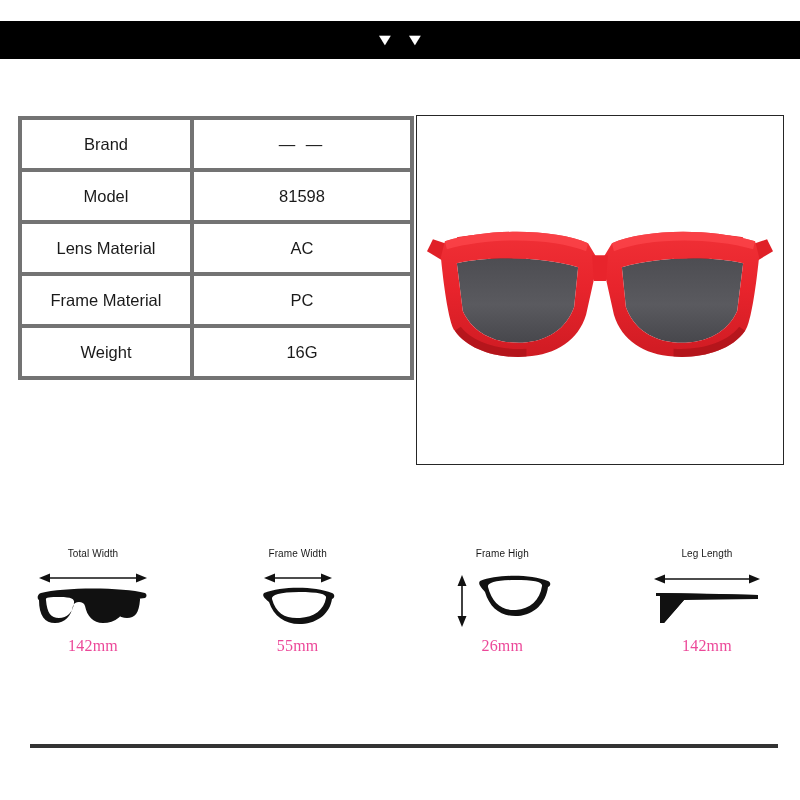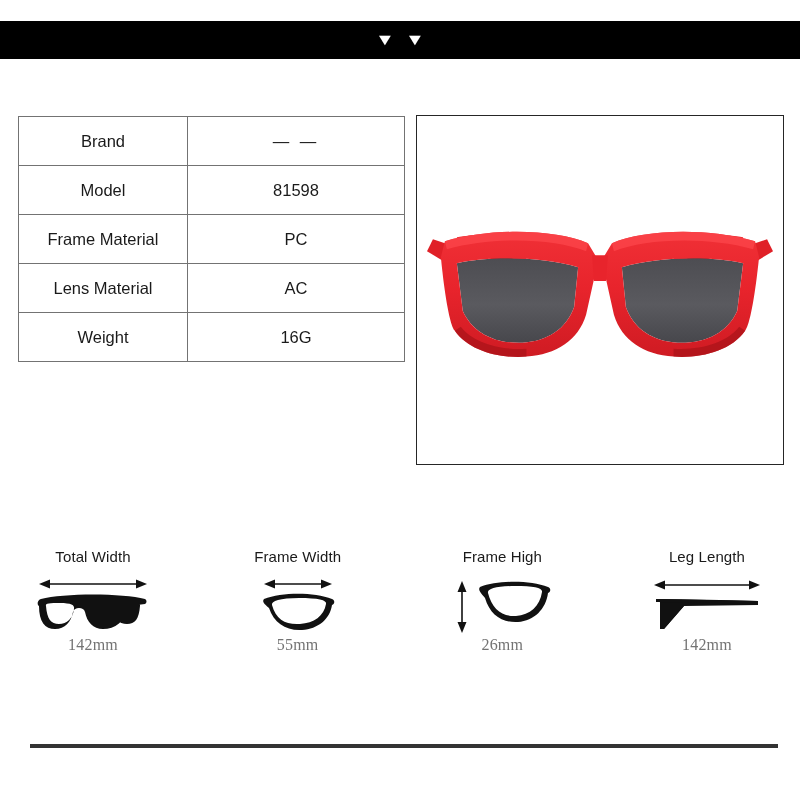--- a/index.html
+++ b/index.html
@@ -49,21 +49,21 @@
   
   .spec-table {
     position: absolute;
     left: 18px;
     top: 116px;
     width: 370px;
     border-collapse: collapse;
     table-layout: fixed;
   }
   .spec-table td {
-    border: 1px solid #737373;
+    border: 4px solid #737373;
     height: 48px;
     text-align: center;
     vertical-align: middle;
     font-size: 16.5px;
     color: #1a1a1a;
     font-weight: 400;
     padding: 0 4px;
   }
   .spec-table td.spec-label {
     width: 160px;
@@ -106,39 +106,40 @@
     justify-content: space-between;
     align-items: flex-start;
   }
   .measure-item {
     width: 150px;
     display: flex;
     flex-direction: column;
     align-items: center;
   }
   .measure-label {
-    font-size: 15px;
+    font-size: 10px;
     color: #1a1a1a;
     font-weight: 400;
     letter-spacing: 0.1px;
     white-space: nowrap;
     margin-bottom: 9px;
     text-align: center;
   }
   .measure-icon {
     height: 62px;
     display: flex;
     align-items: center;
     justify-content: center;
   }
   .measure-icon svg { display: block; }
   .measure-value {
+    margin-top: 7px;
     font-family: "Liberation Serif", serif;
     font-size: 16px;
-    color: #737373;
+    color: #ec4899;
     letter-spacing: 0.2px;
     white-space: nowrap;
   }
 
   
   .bottom-rule {
     position: absolute;
     left: 30px;
     top: 744px;
     width: 748px;
@@ -158,26 +159,26 @@
   <tbody>
     <tr>
       <td class="spec-label">Brand</td>
       <td class="spec-value"><span class="dash-value">— —</span></td>
     </tr>
     <tr>
       <td class="spec-label">Model</td>
       <td class="spec-value">81598</td>
     </tr>
     <tr>
+      <td class="spec-label">Lens Material</td>
+      <td class="spec-value">AC</td>
+    </tr>
+    <tr>
       <td class="spec-label">Frame Material</td>
       <td class="spec-value">PC</td>
-    </tr>
-    <tr>
-      <td class="spec-label">Lens Material</td>
-      <td class="spec-value">AC</td>
     </tr>
     <tr>
       <td class="spec-label">Weight</td>
       <td class="spec-value">16G</td>
     </tr>
   </tbody>
 </table>
 
 <div class="product-panel">
   <svg viewBox="0 0 368 350">

